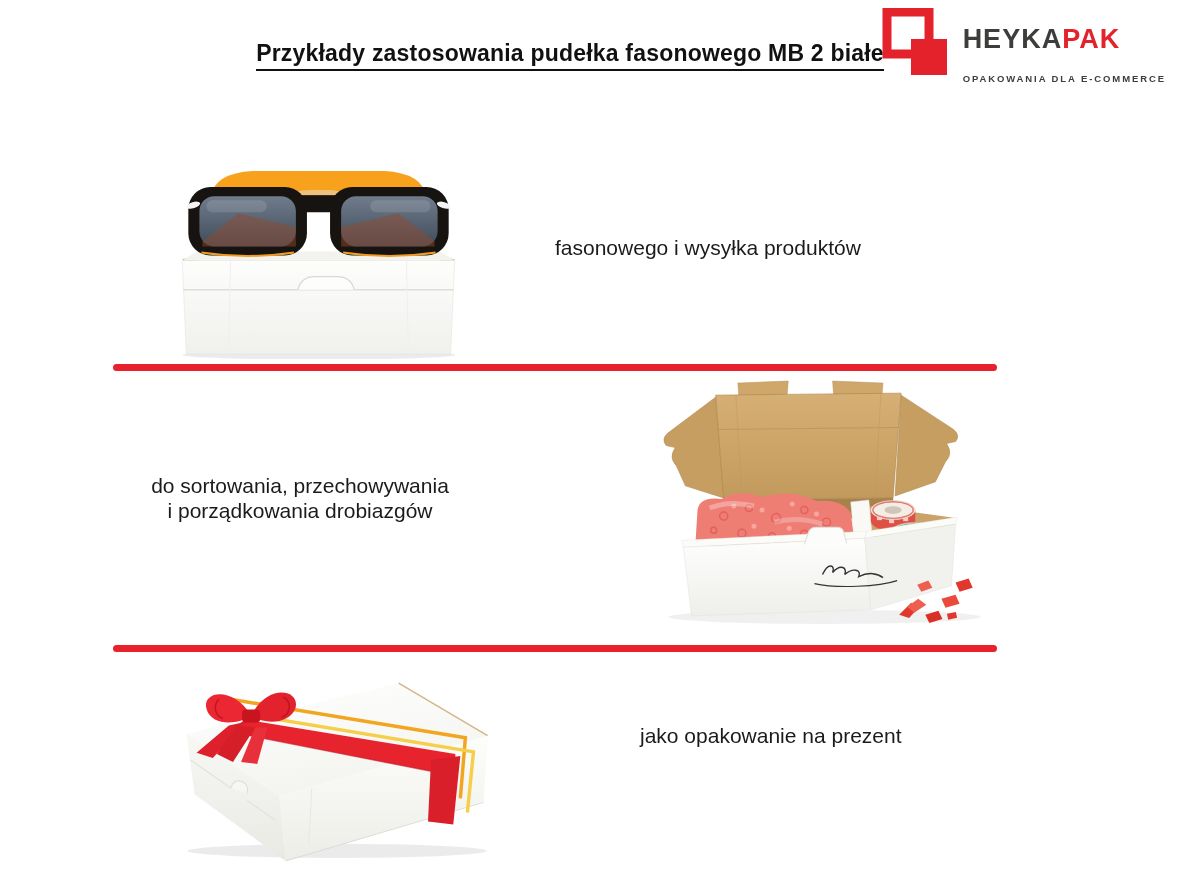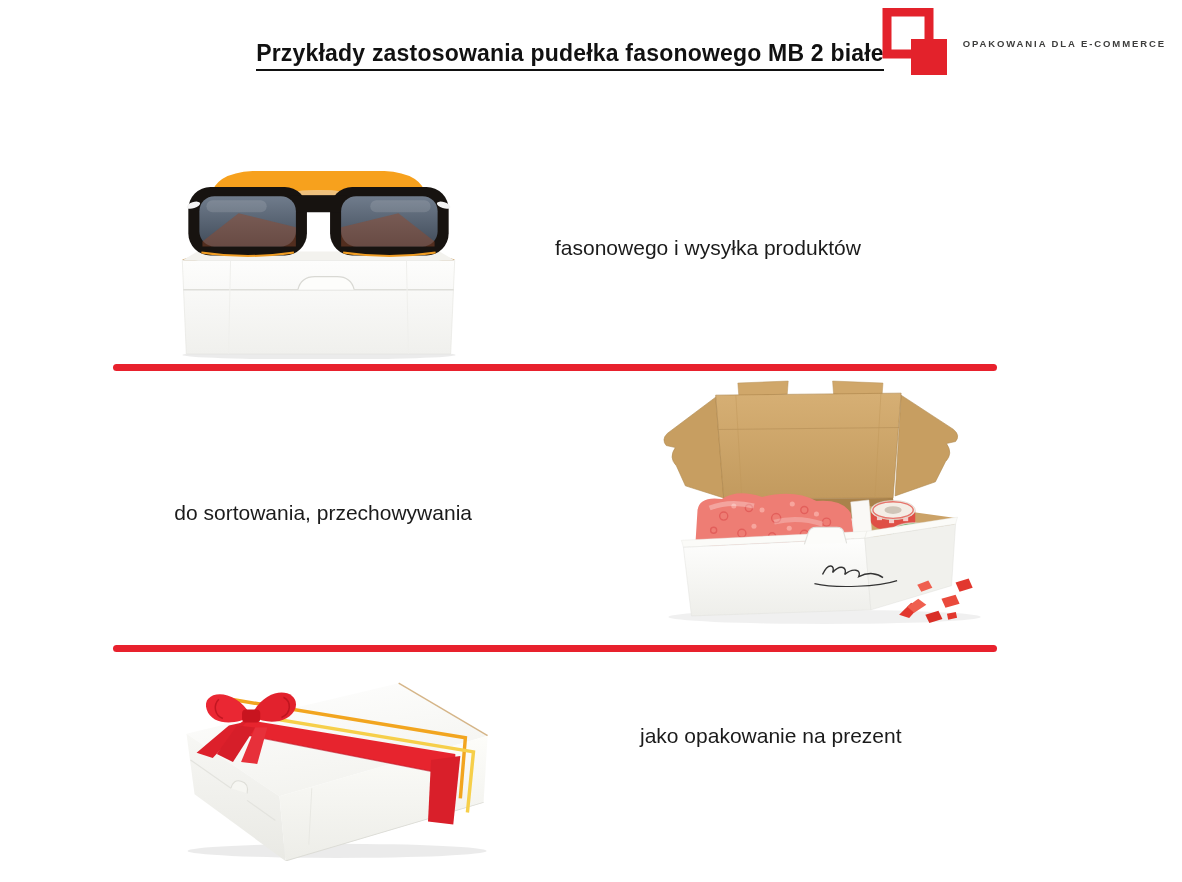--- a/index.html
+++ b/index.html
@@ -13,25 +13,25 @@
   .title-wrap { position:absolute; left:110px; top:40px; width:920px; text-align:center; }
   .title {
     display:inline-block; font-size:23px; font-weight:bold; letter-spacing:.2px;
     color:#111; border-bottom:2.5px solid #111; padding-bottom:2px;
   }
   .logo { position:absolute; right:16px; top:8px; display:flex; align-items:flex-start; }
   .logo-icon { width:72px; height:72px; flex:0 0 auto; }
   .logo-text { margin-left:10px; margin-top:18px; }
   .logo-brand { font-size:27px; font-weight:bold; letter-spacing:1px; color:#3d3d3c; line-height:1; }
   .logo-brand .accent { color:#e3222b; }
-  .logo-tagline { font-size:9.5px; font-weight:bold; letter-spacing:1.9px; color:#3d3d3c; margin-top:12px; }
+  .logo-tagline { font-size:9.5px; font-weight:bold; letter-spacing:1.9px; color:#3d3d3c; margin-top:20px; }
   
   .caption { position:absolute; font-size:21px; color:#1b1b1b; white-space:nowrap; }
   .caption-1 { left:555px; top:236px; }
-  .caption-2 { left:128px; top:500px; width:344px; text-align:right; white-space:normal; line-height:25px; }
+  .caption-2 { left:128px; top:473px; width:344px; text-align:center; white-space:normal; line-height:25px; }
   .caption-3 { left:640px; top:724px; }
   
   .divider { position:absolute; left:113px; width:884px; height:7px; border-radius:4px; }
   .divider-1 { top:364px; }
   .divider-2 { top:645px; }
   
   .photo { position:absolute; }
   .photo-1 { left:170px; top:163px; width:297px; height:196px; }
   .photo-2 { left:653px; top:377px; width:338px; height:254px; }
   .photo-3 { left:170px; top:669px; width:324px; height:192px; }
@@ -47,20 +47,21 @@
   </div>
 
   <div class="logo">
     <span class="logo-icon">
       <svg viewBox="0 0 72 72">
         <rect x="6" y="4" width="42" height="42" fill="none" stroke="#e3222b" stroke-width="9"></rect>
         <rect x="30" y="31" width="36" height="36" fill="#e3222b"></rect>
       </svg>
     </span>
     <span class="logo-text">
+      <div class="logo-brand"><span>HEYKA</span><span class="accent" style="color: rgb(227, 34, 43);">PAK</span></div>
       <div class="logo-tagline">OPAKOWANIA DLA E-COMMERCE</div>
     </span>
   </div>
 
   <div class="photo photo-1">
     <svg viewBox="0 0 295 195">
       <defs>
         <linearGradient id="boxface" x1="0" y1="0" x2="0" y2="1">
           <stop offset="0" stop-color="#fdfdfc"></stop>
             <stop offset="1" stop-color="#f0f0ed"></stop>
@@ -98,20 +99,21 @@
       <ellipse cx="272" cy="42" rx="7" ry="3" fill="#f4f4f4" transform="rotate(18 272 42)"></ellipse>
     </svg>
   </div>
 
   <div class="caption caption-1">fasonowego i wysyłka produktów</div>
 
   <div class="divider divider-1" style="background: rgb(232, 33, 45);"></div>
 
   <div class="caption caption-2">
     <div>do sortowania, przechowywania</div>
+    <div>i porządkowania drobiazgów</div>
   </div>
 
   <div class="photo photo-2">
     <svg viewBox="0 0 335 252">
       <defs>
         <linearGradient id="kraft" x1="0" y1="0" x2="0" y2="1">
           <stop offset="0" stop-color="#d6af74"></stop>
             <stop offset="1" stop-color="#c29a5e"></stop>
         </linearGradient>
         <linearGradient id="wface" x1="0" y1="0" x2="0" y2="1">

